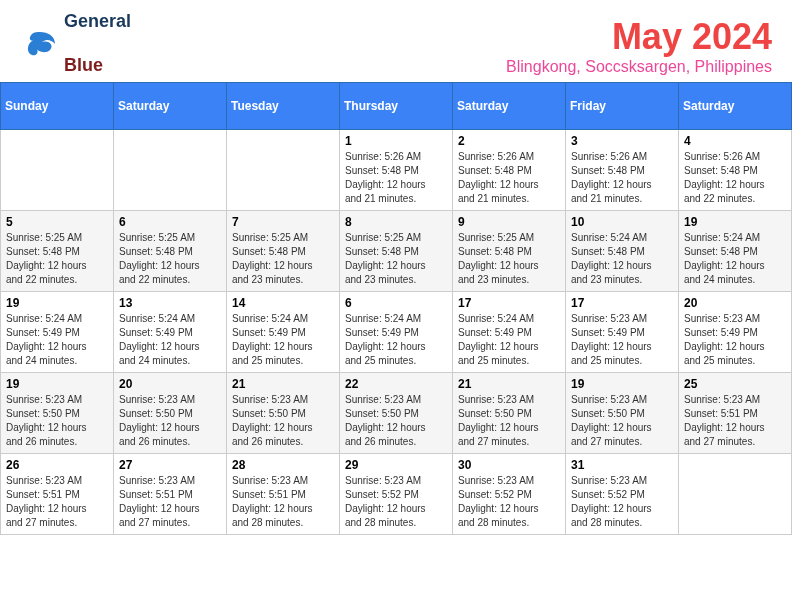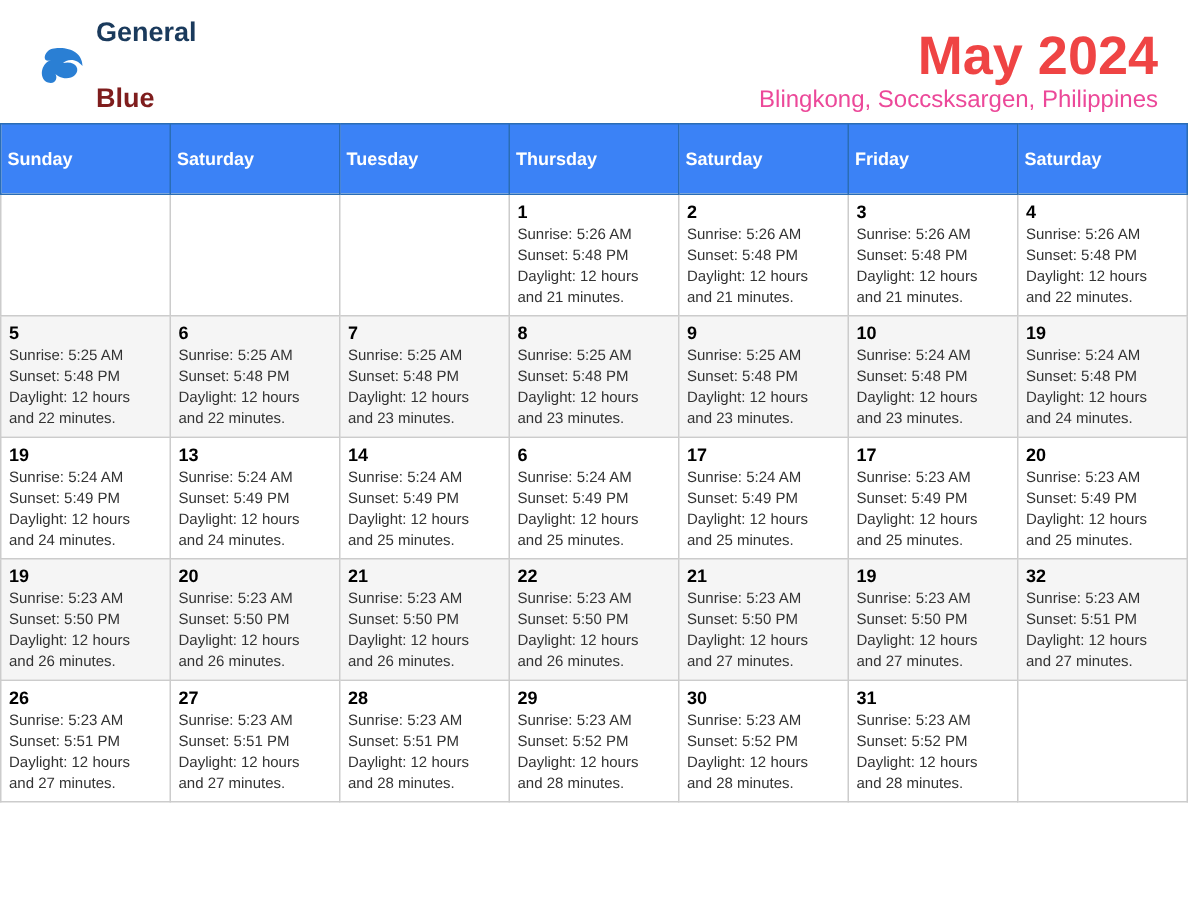--- a/index.html
+++ b/index.html
@@ -298,21 +298,21 @@
 and 27 minutes.</div>
         </td>
         <td>
           <div class="day-num">19</div>
           <div class="day-info" style="white-space: pre-line;">Sunrise: 5:23 AM
 Sunset: 5:50 PM
 Daylight: 12 hours
 and 27 minutes.</div>
         </td>
         <td>
-          <div class="day-num">32</div>
+          <div class="day-num">25</div>
           <div class="day-info" style="white-space: pre-line;">Sunrise: 5:23 AM
 Sunset: 5:51 PM
 Daylight: 12 hours
 and 27 minutes.</div>
         </td>
       </tr>
       <tr>
         <td>
           <div class="day-num">26</div>
           <div class="day-info" style="white-space: pre-line;">Sunrise: 5:23 AM

